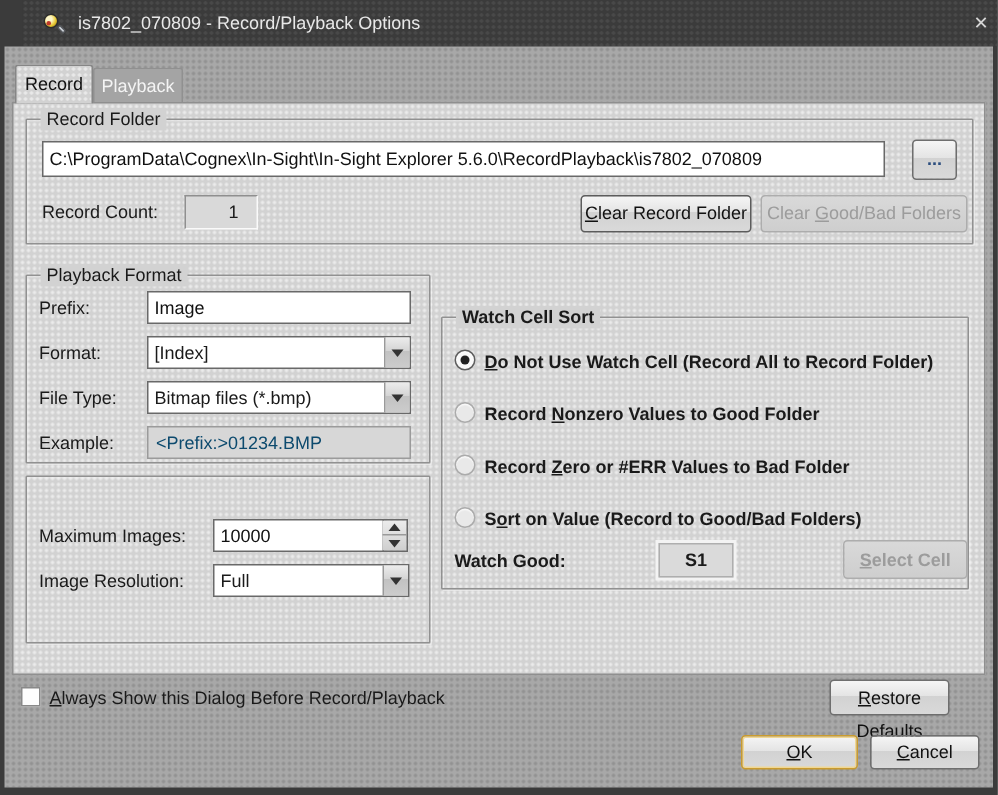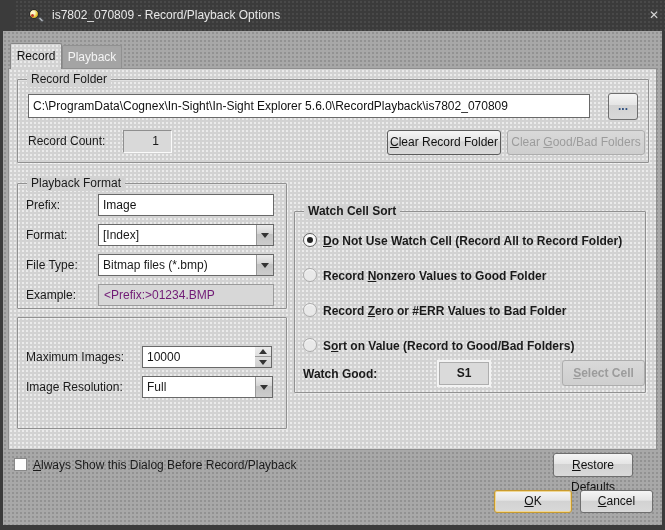--- a/index.html
+++ b/index.html
@@ -35,21 +35,21 @@
   .tabpage{position:absolute;left:5px;top:37px;width:649px;height:382px;background:#d2d2d2;
            background-image:radial-gradient(rgba(255,255,255,.55) 1px,transparent 1.2px);background-size:4px 4px;
            border:1px solid #8f8f8f;z-index:2;}
   
   .group{position:absolute;border:1px solid #919191;border-radius:1px;
          box-shadow:1px 1px 0 rgba(255,255,255,.45), inset 1px 1px 0 rgba(255,255,255,.35);}
   .group>.legend{position:absolute;top:-8px;left:9px;background:#d2d2d2;padding:0 4px;line-height:15px;}
   
   .tfield{position:absolute;border:1px solid #696969;background:#fff;font-size:12px;padding:0 4px;
           color:#111;outline:none;}
-  .rofield{position:absolute;border:1px solid #9b9b9b;background:#d7d7d7;color:#701a75;
+  .rofield{position:absolute;border:1px solid #9b9b9b;background:#d7d7d7;color:#0c4a6e;
            line-height:20px;padding:0 5px;overflow:hidden;white-space:nowrap;}
   .sunken{position:absolute;background:#d9d9d9;border-top:1px solid #8f8f8f;border-left:1px solid #8f8f8f;
           border-bottom:1px solid #fafafa;border-right:1px solid #fafafa;text-align:right;
           line-height:21px;padding:0 12px 0 4px;}
   .lbl{position:absolute;line-height:22px;white-space:nowrap;}
   
   .combo{position:absolute;background:#fff;border:1px solid #696969;}
   .combo .val{position:absolute;left:4px;top:0;right:20px;line-height:20px;overflow:hidden;white-space:nowrap;}
   .combo .arrowbox{position:absolute;top:0;bottom:0;right:0;width:17px;border-left:1px solid #9a9a9a;
                    background:linear-gradient(#ececec,#d4d4d4 45%,#c2c2c2 46%,#cccccc);}

